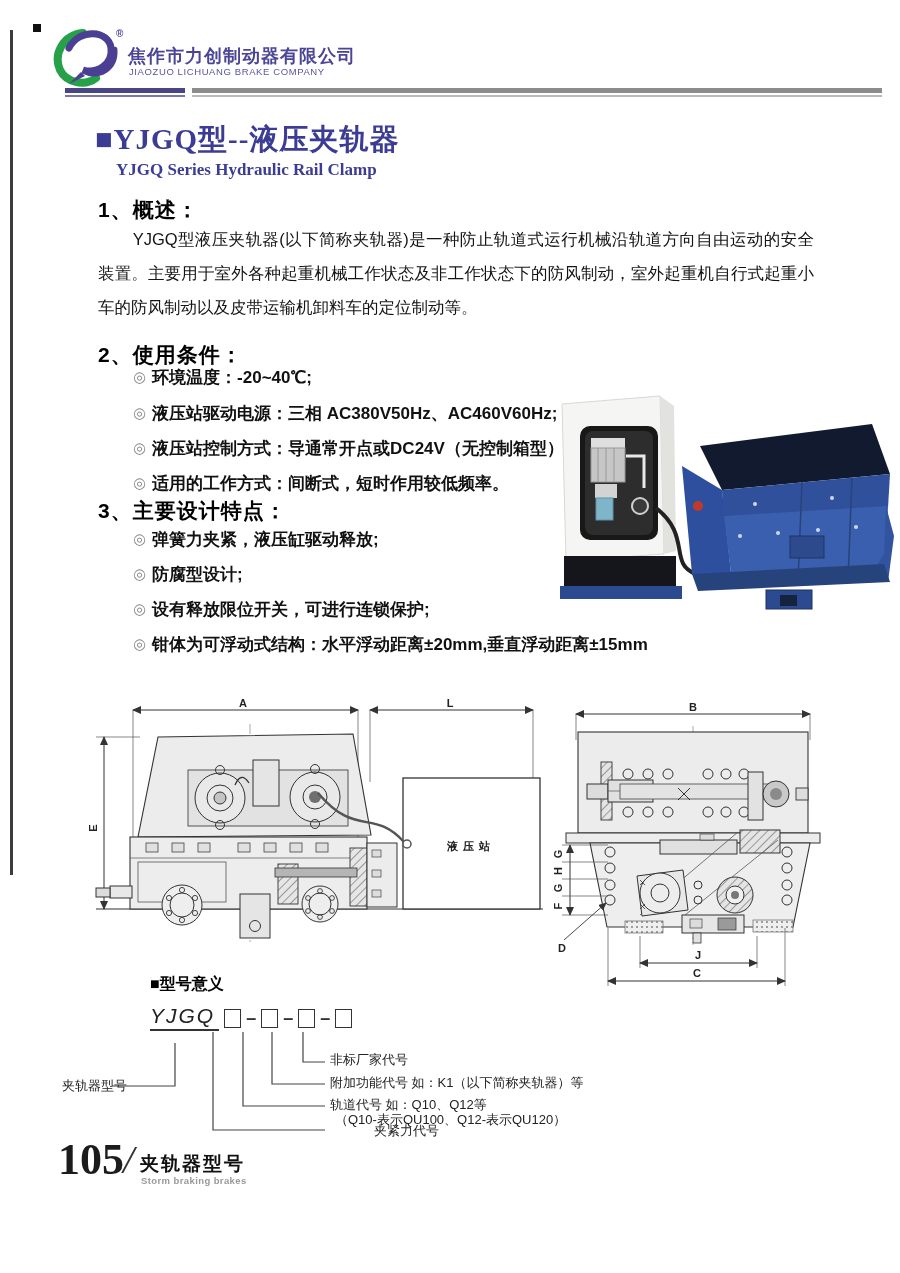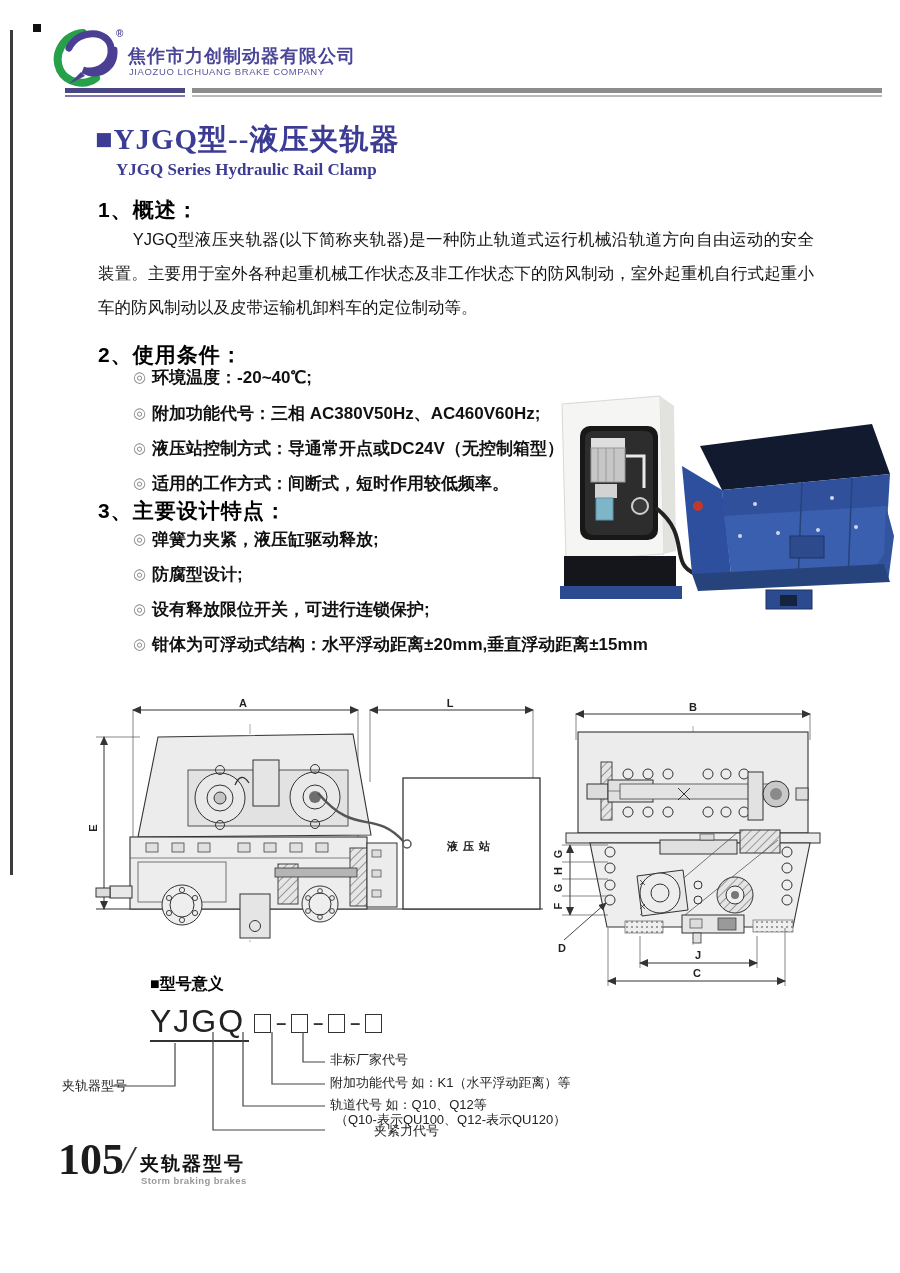--- a/index.html
+++ b/index.html
@@ -42,22 +42,22 @@
   .photo{left:550px;top:386px;}
   .ldraw{left:88px;top:698px;}
   .rdraw{left:550px;top:700px;}
   svg text{font-family:"Liberation Sans",sans-serif;font-weight:bold;fill:#222;font-size:11px;}
   .dline{stroke:#333;stroke-width:1;}
   .thin{stroke:#555;stroke-width:.7;}
   .part{stroke:#333;stroke-width:1.1;fill:#ececec;}
   
   .legend-h{left:150px;top:974px;font-size:16px;font-weight:bold;color:#000;}
   .model-row{left:150px;top:1005px;display:flex;align-items:center;}
-  .model-prefix{font-size:32px;letter-spacing:2px;color:#222;border-bottom:2px solid #333;
-                padding:0 4px 3px 0;line-height:1;}
+  .model-prefix{font-size:21px;letter-spacing:2px;color:#222;border-bottom:2px solid #333;
+                padding:0 4px 3px 0;line-height:1;font-style:italic;}
   .mbox{display:inline-block;width:15px;height:17px;border:1.6px solid #333;margin:0 5px;}
   .msep{font-size:18px;font-weight:bold;color:#333;}
   .legend-lines{left:60px;top:1030px;}
   .llabel{font-size:13px;color:#222;white-space:nowrap;}
   .lab-model{left:62px;top:1077px;}
   .lab-nonstd{left:330px;top:1051px;}
   .lab-addon{left:330px;top:1074px;}
   .lab-rail{left:330px;top:1096px;}
   .lab-rail2{left:335px;top:1111px;}
   .lab-force{left:334px;top:1122px;margin-left:40px;}
@@ -96,21 +96,21 @@
   <div class="abs h2 s1-h">1、概述：</div>
   <div class="abs s1-body">YJGQ型液压夹轨器(以下简称夹轨器)是一种防止轨道式运行机械沿轨道方向自由运动的安全装置。主要用于室外各种起重机械工作状态及非工作状态下的防风制动，室外起重机自行式起重小车的防风制动以及皮带运输机卸料车的定位制动等。</div>
 
   <div class="abs h2 s2-h">2、使用条件：</div>
   <div class="abs bullet-row b2-0">
     <span class="bullet">◎</span>
     <span class="btext">环境温度：-20~40℃;</span>
     </div>
   <div class="abs bullet-row b2-1">
     <span class="bullet">◎</span>
-    <span class="btext">附加功能代号：三相 AC380V50Hz、AC460V60Hz;</span>
+    <span class="btext">液压站驱动电源：三相 AC380V50Hz、AC460V60Hz;</span>
     </div>
   <div class="abs bullet-row b2-2">
     <span class="bullet">◎</span>
     <span class="btext">液压站控制方式：导通常开点或DC24V（无控制箱型）;</span>
     </div>
   <div class="abs bullet-row b2-3">
     <span class="bullet">◎</span>
     <span class="btext">适用的工作方式：间断式，短时作用较低频率。</span>
     </div>
 
@@ -400,21 +400,21 @@
     <g fill="none" stroke="#444" stroke-width="1.2">
       <polyline points="115,13 115,56 52,56"></polyline>
       <polyline points="153,2 153,100 265,100"></polyline>
       <polyline points="183,2 183,76 265,76"></polyline>
       <polyline points="212,2 212,54 265,54"></polyline>
       <polyline points="243,2 243,32 265,32"></polyline>
     </g>
   </svg>
   <div class="abs llabel lab-model">夹轨器型号</div>
   <div class="abs llabel lab-nonstd">非标厂家代号</div>
-  <div class="abs llabel lab-addon">附加功能代号 如：K1（水平浮动距离）等</div>
+  <div class="abs llabel lab-addon">附加功能代号 如：K1（以下简称夹轨器）等</div>
   <div class="abs llabel lab-rail">轨道代号 如：Q10、Q12等</div>
   <div class="abs llabel lab-rail2">（Q10-表示QU100、Q12-表示QU120）</div>
   <div class="abs llabel lab-force">夹紧力代号</div>
 
   <div class="abs pageno">105</div>
   <div class="abs fslash">/</div>
   <div class="abs cat-cn">夹轨器型号</div>
   <div class="abs cat-en">Storm braking brakes</div>
 
 </div>

